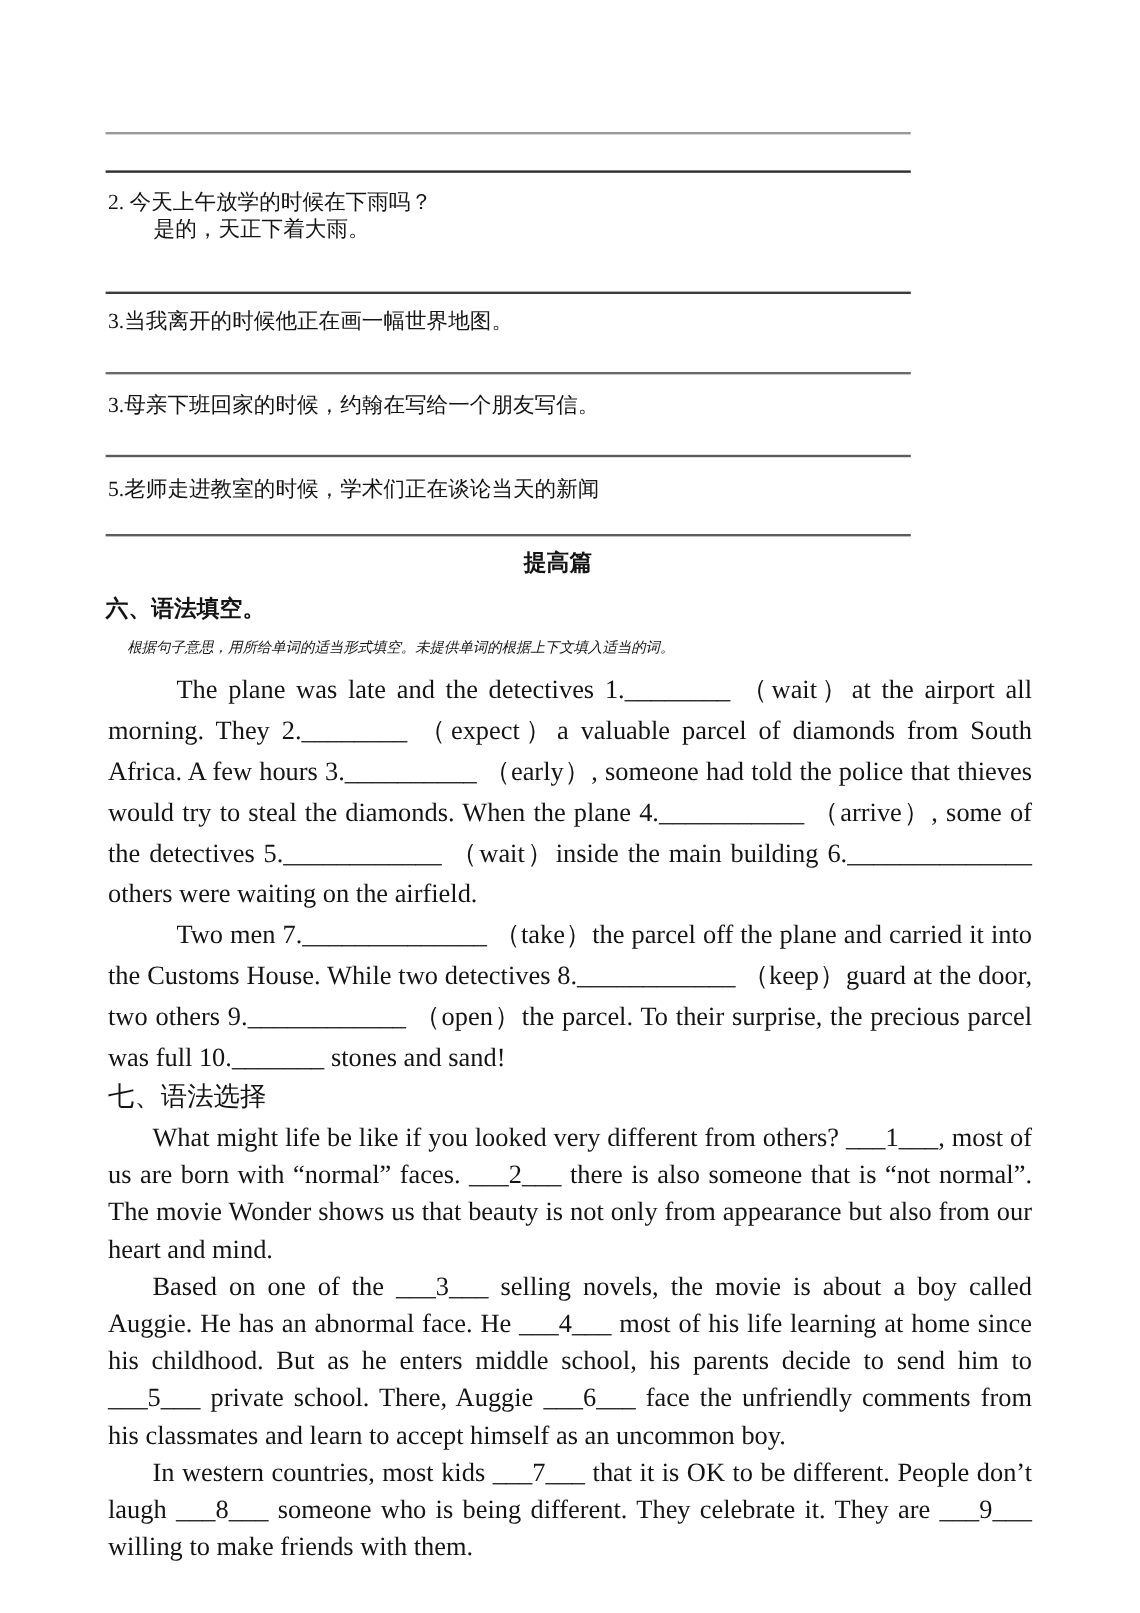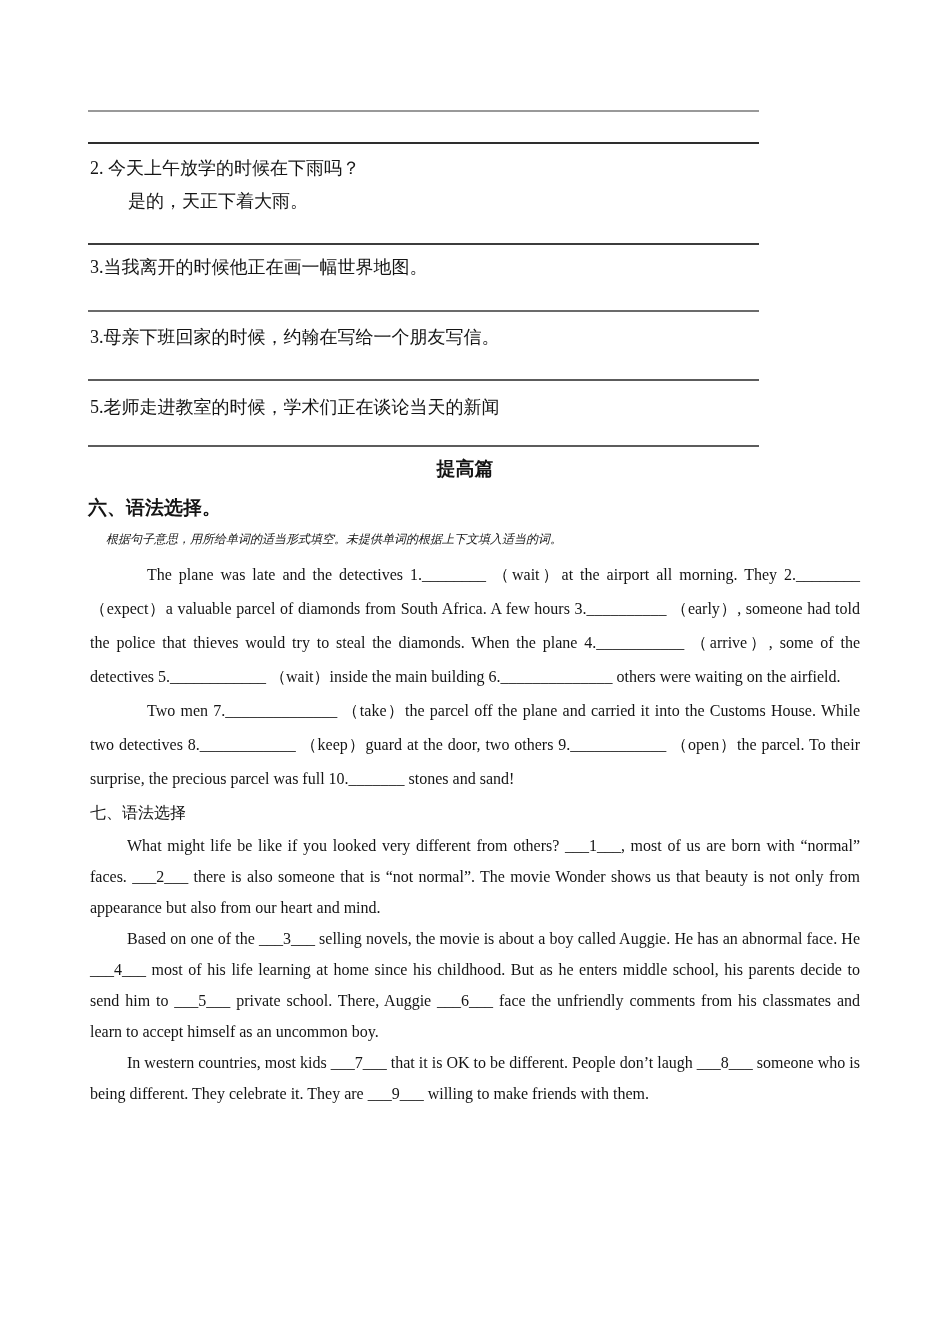--- a/index.html
+++ b/index.html
@@ -58,56 +58,56 @@
   }
   .flow {
     position: absolute;
     left: 90px;
     top: 558px;
     width: 770px;
   }
   .flow p {
     margin: 0;
     text-align: justify;
-    font-size: 16px;
+    font-size: 22px;
   }
   .para6 { line-height: 34px; text-indent: 57px; }
   .heading7 {
     margin: 0;
     font-family: "DejaVu Sans", "Liberation Sans", sans-serif;
     font-weight: normal;
     font-size: 19px;
     line-height: 34px;
   }
   .para7 { line-height: 31px; text-indent: 37px; }
 </style>
 </head>
 <body>
 
 <div class="page">
 
   <div class="blank-line" style="top:110px; background:#999999;"></div>
   <div class="blank-line" style="top:142px; background:#2e2e2e;"></div>
 
   <div class="cn-line" style="top:158px;">2. 今天上午放学的时候在下雨吗？</div>
-  <div class="cn-line sub" style="top:191px;">是的，天正下着大雨。</div>
+  <div class="cn-line sub" style="top:181px;">是的，天正下着大雨。</div>
   <div class="blank-line" style="top:243px; background:#3c3c3c;"></div>
 
   <div class="cn-line" style="top:257px;">3.当我离开的时候他正在画一幅世界地图。</div>
   <div class="blank-line" style="top:310px; background:#6b6b6b;"></div>
 
   <div class="cn-line" style="top:327px;">3.母亲下班回家的时候，约翰在写给一个朋友写信。</div>
   <div class="blank-line" style="top:379px; background:#5c5c5c;"></div>
 
   <div class="cn-line" style="top:397px;">5.老师走进教室的时候，学术们正在谈论当天的新闻</div>
   <div class="blank-line" style="top:445px; background:#5c5c5c;"></div>
 
   <div class="center-title">提高篇</div>
 
-  <div class="section-heading" style="top:496px;">六、语法选择。</div>
+  <div class="section-heading" style="top:496px;">六、语法填空。</div>
   <div class="instruction">根据句子意思，用所给单词的适当形式填空。未提供单词的根据上下文填入适当的词。</div>
 
   <div class="flow">
     <p class="para6">The plane was late and the detectives 1.________ （wait）at the airport all morning. They 2.________ （expect）a valuable parcel of diamonds from South Africa. A few hours 3.__________ （early）, someone had told the police that thieves would try to steal the diamonds. When the plane 4.___________ （arrive）, some of the detectives 5.____________ （wait）inside the main building 6.______________ others were waiting on the airfield.</p>
     <p class="para6">Two men 7.______________ （take）the parcel off the plane and carried it into the Customs House. While two detectives 8.____________ （keep）guard at the door, two others 9.____________ （open）the parcel. To their surprise, the precious parcel was full 10._______ stones and sand!</p>
     <p class="heading7">七、语法选择</p>
     <p class="para7">What might life be like if you looked very different from others? ___1___, most of us are born with “normal” faces. ___2___ there is also someone that is “not normal”. The movie Wonder shows us that beauty is not only from appearance but also from our heart and mind.</p>
     <p class="para7">Based on one of the ___3___ selling novels, the movie is about a boy called Auggie. He has an abnormal face. He ___4___ most of his life learning at home since his childhood. But as he enters middle school, his parents decide to send him to ___5___ private school. There, Auggie ___6___ face the unfriendly comments from his classmates and learn to accept himself as an uncommon boy.</p>
     <p class="para7">In western countries, most kids ___7___ that it is OK to be different. People don’t laugh ___8___ someone who is being different. They celebrate it. They are ___9___ willing to make friends with them.</p>
   </div>

